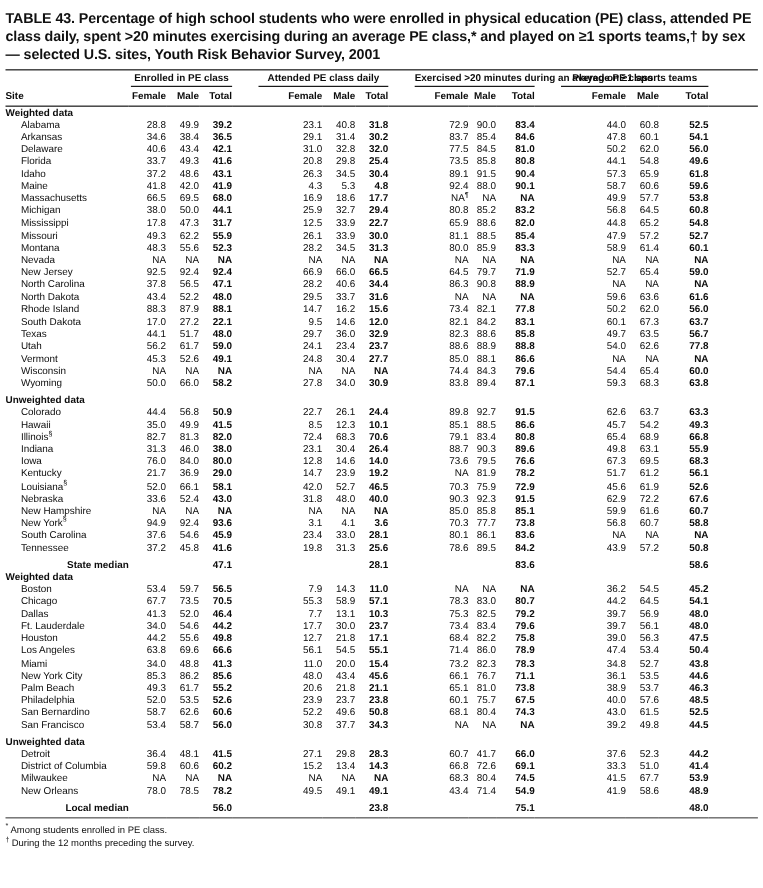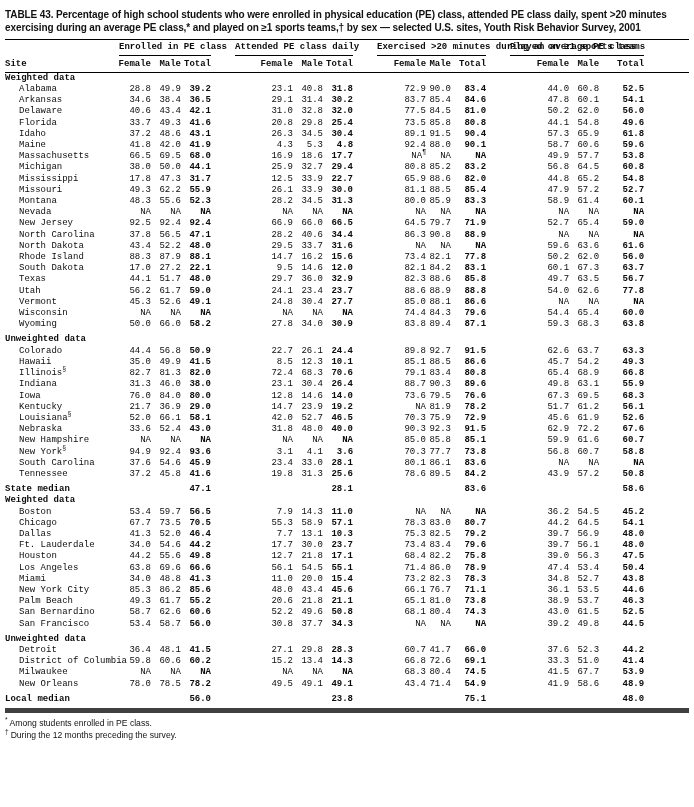--- a/index.html
+++ b/index.html
@@ -4,45 +4,45 @@
 <style>
   html,body { margin:0; padding:0; background:#ffffff; }
   body {
     width:694px; height:807px; overflow:hidden;
     font-family:"Liberation Sans", sans-serif;
     color:#0c0c0c;
     -webkit-font-smoothing:antialiased;
   }
   .page { padding:9px 5px 0 5px; }
   .title {
-    font-size:10px; font-weight:bold; line-height:1.25; letter-spacing:-0.1px;
+    font-size:13px; font-weight:bold; line-height:1.25; letter-spacing:-0.1px;
     color:#111;
   }
   .table-wrap { margin-top:5px; border-top:1px solid #000; }
   table {
     border-collapse:collapse; table-layout:fixed; width:684px;
-    font-size:9px; border-bottom:5px solid #404040;font-family:Liberation Mono, monospace;
+    font-size:9px; border-bottom:1px solid #404040;
   }
   th, td { padding:0; line-height:11.2px; white-space:nowrap; font-weight:normal; }
   thead th { font-weight:bold; vertical-align:bottom; }
   .glbl { border-bottom:1px solid #000; padding:2px 0 2px 0; margin-left:24px; text-align:center; line-height:1.18; }
   .glbl.first { margin-left:2px; }
   tr.sub-row th { border-bottom:1px solid #000; padding:3px 0 2px 0; }
   th.site-h { text-align:left; }
   th.sub { text-align:right; }
   td.site { text-align:left;margin-left:23px; }
   td.num { text-align:right; }
   td.total { font-weight:bold; }
   tr.data td.site { padding-left:14px; }
   tr.section td, tr.subsection td { font-weight:bold; }
   tr.section td { padding-top:3px; }
   tr.gap td { padding-top:4px; }
   tr.biggap td { padding-top:7px; }
   tr.median td { font-weight:bold; }
-  tr.median td.site { padding-left:0; }
+  tr.median td.site { padding-left:0;text-align:right; }
   tr.last td { padding-bottom:3px; }
   sup { font-size:6.5px; line-height:0; }
   .footnotes { margin-top:4px; font-size:8.6px; line-height:1.4; color:#111; }
   .footnotes .fn { white-space:nowrap; }
   .footnotes sup { font-size:6.5px; margin-right:2px; }
 </style>
 </head>
 <body>
 
 <div class="page">
@@ -808,20 +808,36 @@
             <td class="num total">21.1</td>
             <td class="num">65.1</td>
             <td class="num">81.0</td>
             <td class="num total">73.8</td>
             <td class="num">38.9</td>
             <td class="num">53.7</td>
             <td class="num total">46.3</td>
             <td></td>
           </tr>
           <tr class="data">
+            <td class="site">Philadelphia</td>
+            <td class="num">52.0</td>
+            <td class="num">53.5</td>
+            <td class="num total">52.6</td>
+            <td class="num">23.9</td>
+            <td class="num">23.7</td>
+            <td class="num total">23.8</td>
+            <td class="num">60.1</td>
+            <td class="num">75.7</td>
+            <td class="num total">67.5</td>
+            <td class="num">40.0</td>
+            <td class="num">57.6</td>
+            <td class="num total">48.5</td>
+            <td></td>
+          </tr>
+          <tr class="data">
             <td class="site">San Bernardino</td>
             <td class="num">58.7</td>
             <td class="num">62.6</td>
             <td class="num total">60.6</td>
             <td class="num">52.2</td>
             <td class="num">49.6</td>
             <td class="num total">50.8</td>
             <td class="num">68.1</td>
             <td class="num">80.4</td>
             <td class="num total">74.3</td>

